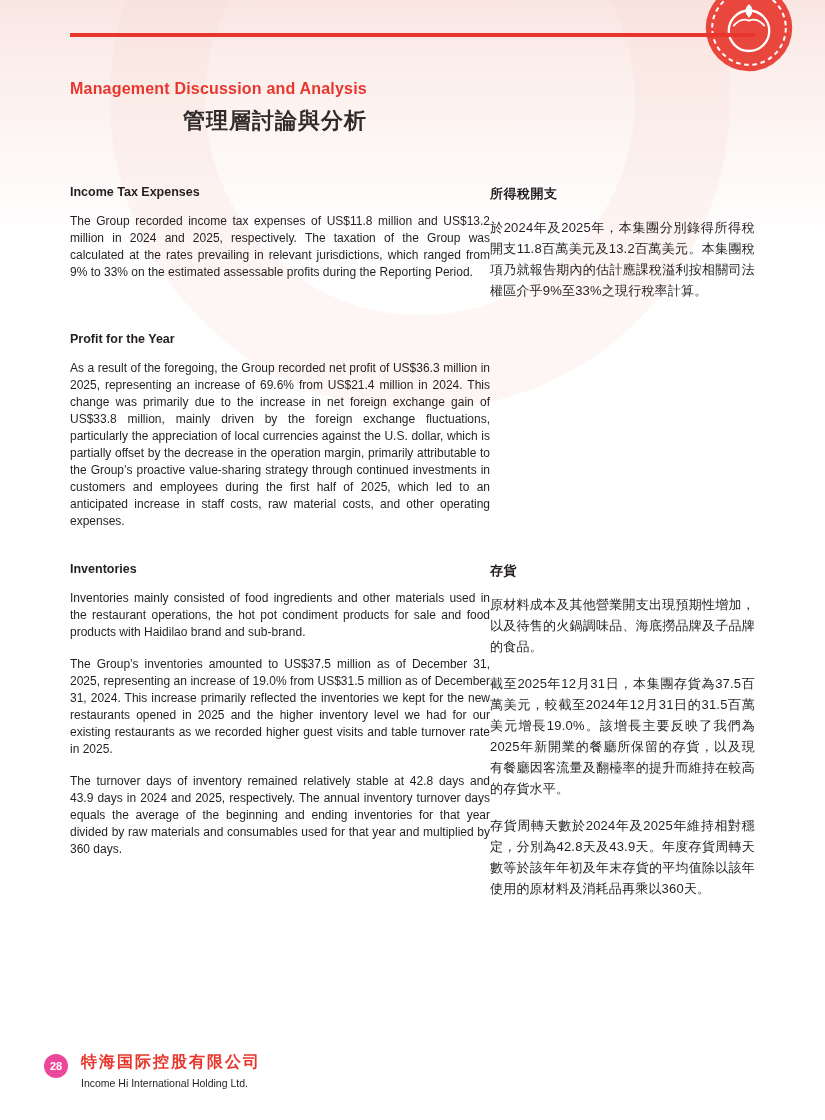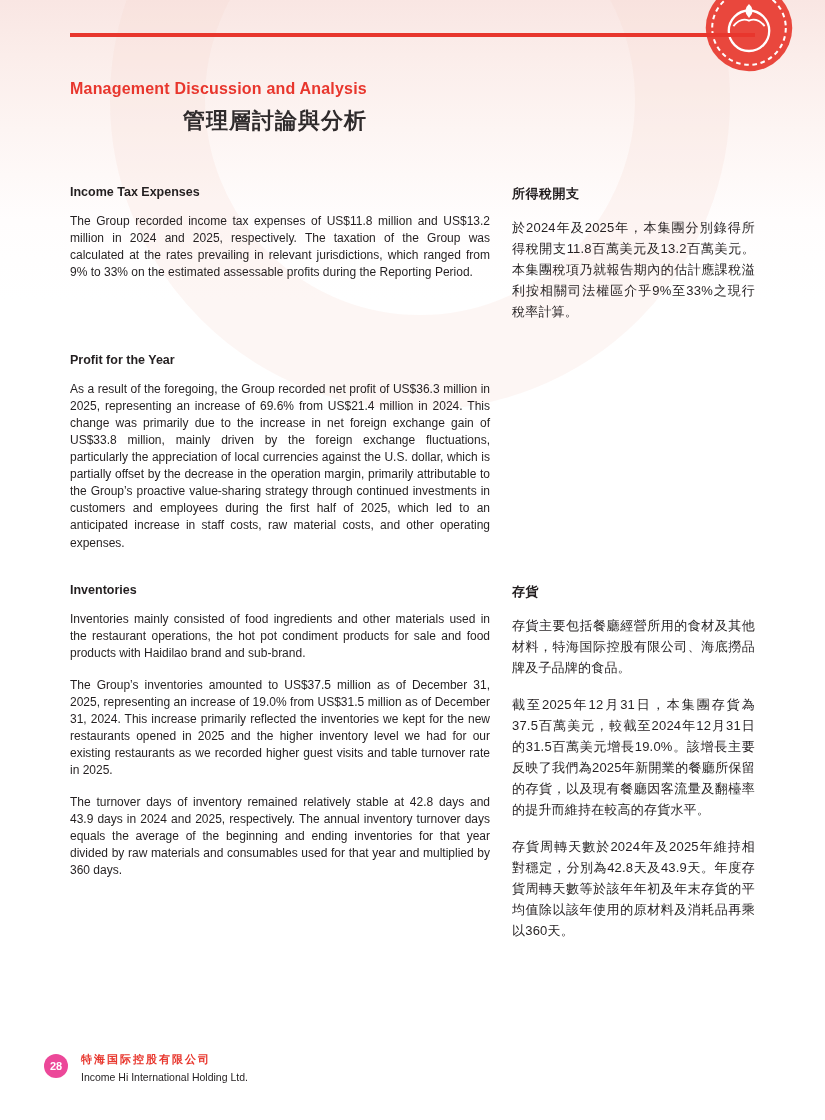--- a/index.html
+++ b/index.html
@@ -36,21 +36,21 @@
     letter-spacing: 0.2px;
   }
   .title-zh {
     margin-top: 8px; font-size: 22px; font-weight: bold; color: #2f2b2c;
     letter-spacing: 1px;
   }
   .content {
     position: absolute; left: 70px; top: 185px; width: 685px;
   }
   .section-row {
-    display: grid; grid-template-columns: 420px 1fr; column-gap: 22px;
+    display: grid; grid-template-columns: 420px 1fr; 
     margin-bottom: 31px;
   }
   .col-en h3 {
     font-size: 12.5px; font-weight: bold; color: #231f20;
     margin-bottom: 14px;
   }
   .col-en p {
     font-size: 12px; line-height: 1.42; text-align: justify;
     color: #231f20;
   }
@@ -69,21 +69,21 @@
     display: flex; align-items: flex-start;
   }
   .page-num-badge {
     width: 24px; height: 24px; border-radius: 50%;
     background: #ec4899; color: #ffffff;
     font-size: 11px; font-weight: bold;
     display: flex; align-items: center; justify-content: center;
     margin-right: 13px; margin-top: 2px;
   }
   .company-zh {
-    font-size: 11px; font-weight: bold; color: #e8362d;
+    font-size: 16px; font-weight: bold; color: #e8362d;
     letter-spacing: 2px;
   }
   .company-en {
     margin-top: 4px; font-size: 10.5px; color: #231f20;
   }
 </style>
 </head>
 <body>
 
 <div class="page">
@@ -128,21 +128,21 @@
 
     <section class="section-row">
       <div class="col-en">
         <h3>Inventories</h3>
         <p>Inventories mainly consisted of food ingredients and other materials used in the restaurant operations, the hot pot condiment products for sale and food products with Haidilao brand and sub-brand.</p>
         <p>The Group’s inventories amounted to US$37.5 million as of December 31, 2025, representing an increase of 19.0% from US$31.5 million as of December 31, 2024. This increase primarily reflected the inventories we kept for the new restaurants opened in 2025 and the higher inventory level we had for our existing restaurants as we recorded higher guest visits and table turnover rate in 2025.</p>
         <p>The turnover days of inventory remained relatively stable at 42.8 days and 43.9 days in 2024 and 2025, respectively. The annual inventory turnover days equals the average of the beginning and ending inventories for that year divided by raw materials and consumables used for that year and multiplied by 360 days.</p>
       </div>
       <div class="col-zh">
         <h3>存貨</h3>
-        <p>存貨主要包括餐廳經營所用的食材及其他材料，特海国际控股有限公司、海底撈品牌及子品牌的食品。</p>
+        <p>原材料成本及其他營業開支出現預期性增加，以及待售的火鍋調味品、海底撈品牌及子品牌的食品。</p>
         <p>截至2025年12月31日，本集團存貨為37.5百萬美元，較截至2024年12月31日的31.5百萬美元增長19.0%。該增長主要反映了我們為2025年新開業的餐廳所保留的存貨，以及現有餐廳因客流量及翻檯率的提升而維持在較高的存貨水平。</p>
         <p>存貨周轉天數於2024年及2025年維持相對穩定，分別為42.8天及43.9天。年度存貨周轉天數等於該年年初及年末存貨的平均值除以該年使用的原材料及消耗品再乘以360天。</p>
       </div>
     </section>
 
   </main>
 
   <footer class="page-footer">
     <div class="page-num-badge">28</div>
     <div class="company-block">

